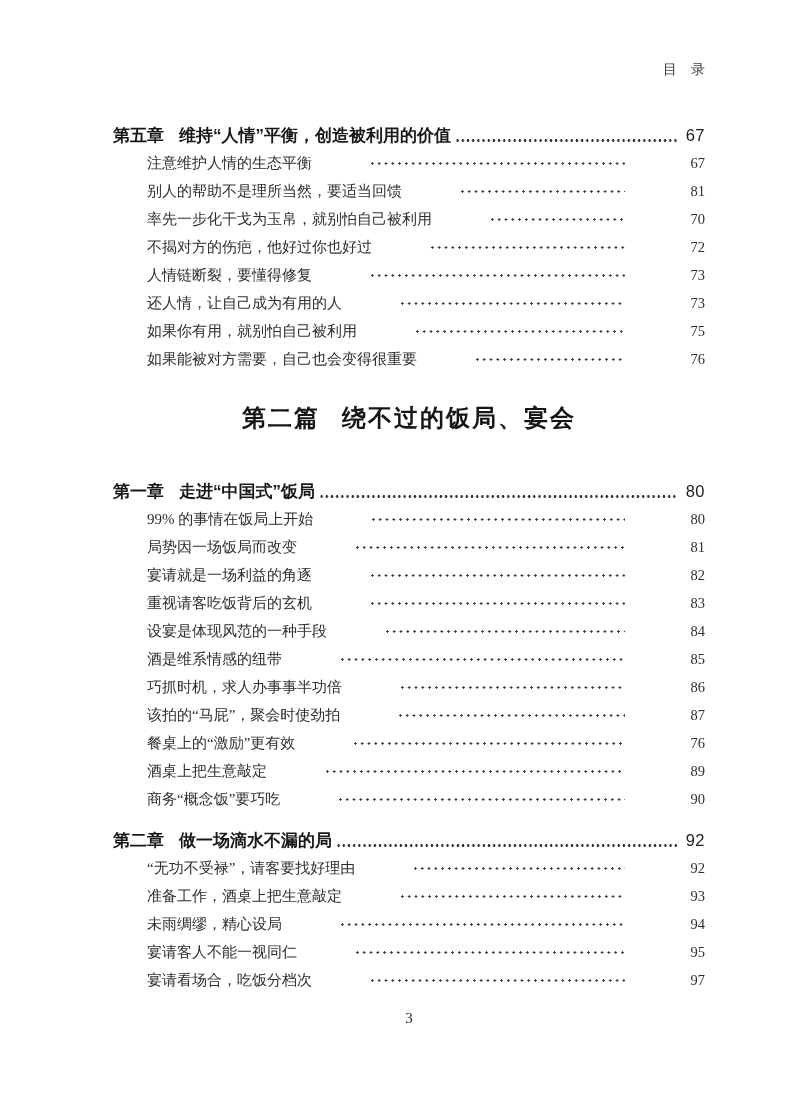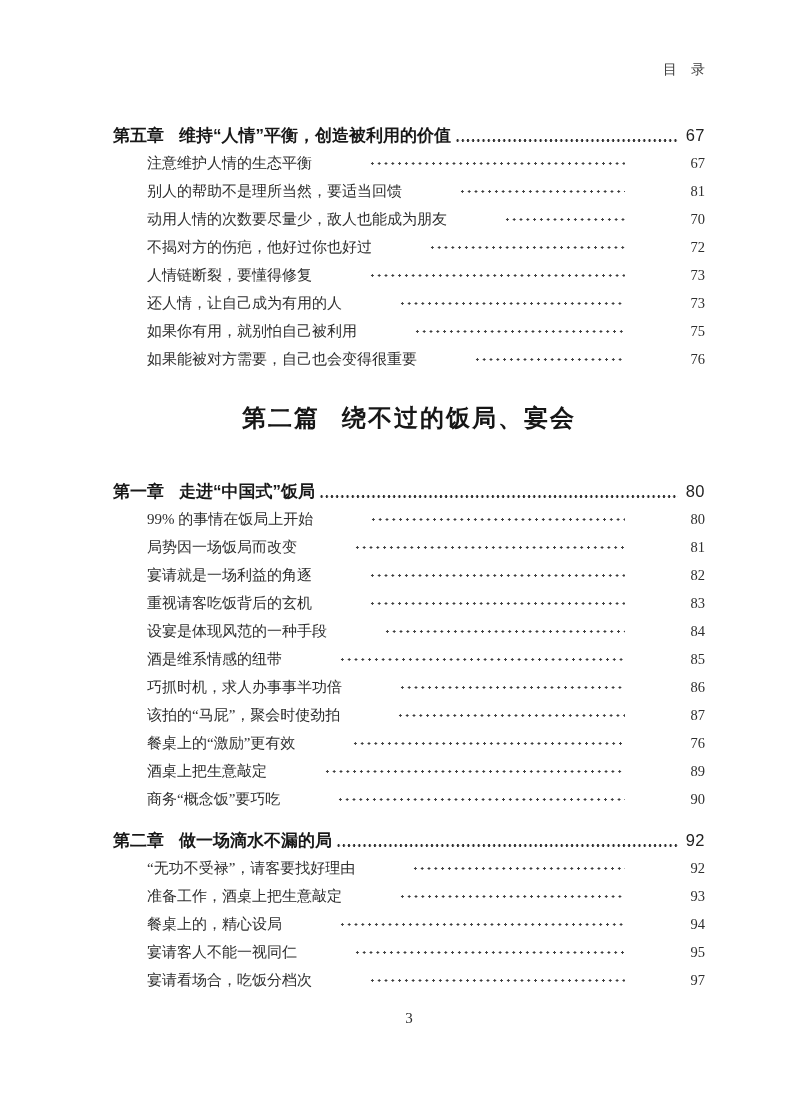--- a/index.html
+++ b/index.html
@@ -121,21 +121,21 @@
             <span class="item-title">注意维护人情的生态平衡</span>
             <span class="leader item-leader"></span>
             <span class="item-num">67</span>
           </div>
           <div class="item-row">
             <span class="item-title">别人的帮助不是理所当然，要适当回馈</span>
             <span class="leader item-leader"></span>
             <span class="item-num">81</span>
           </div>
           <div class="item-row">
-            <span class="item-title">动用人情的次数要尽量少，敌人也能成为朋友</span>
+            <span class="item-title">率先一步化干戈为玉帛，就别怕自己被利用</span>
             <span class="leader item-leader"></span>
             <span class="item-num">70</span>
           </div>
           <div class="item-row">
             <span class="item-title">不揭对方的伤疤，他好过你也好过</span>
             <span class="leader item-leader"></span>
             <span class="item-num">72</span>
           </div>
           <div class="item-row">
             <span class="item-title">人情链断裂，要懂得修复</span>
@@ -237,21 +237,21 @@
             <span class="item-title">“无功不受禄”，请客要找好理由</span>
             <span class="leader item-leader"></span>
             <span class="item-num">92</span>
           </div>
           <div class="item-row">
             <span class="item-title">准备工作，酒桌上把生意敲定</span>
             <span class="leader item-leader"></span>
             <span class="item-num">93</span>
           </div>
           <div class="item-row">
-            <span class="item-title">餐桌上的，精心设局</span>
+            <span class="item-title">未雨绸缪，精心设局</span>
             <span class="leader item-leader"></span>
             <span class="item-num">94</span>
           </div>
           <div class="item-row">
             <span class="item-title">宴请客人不能一视同仁</span>
             <span class="leader item-leader"></span>
             <span class="item-num">95</span>
           </div>
           <div class="item-row">
             <span class="item-title">宴请看场合，吃饭分档次</span>

